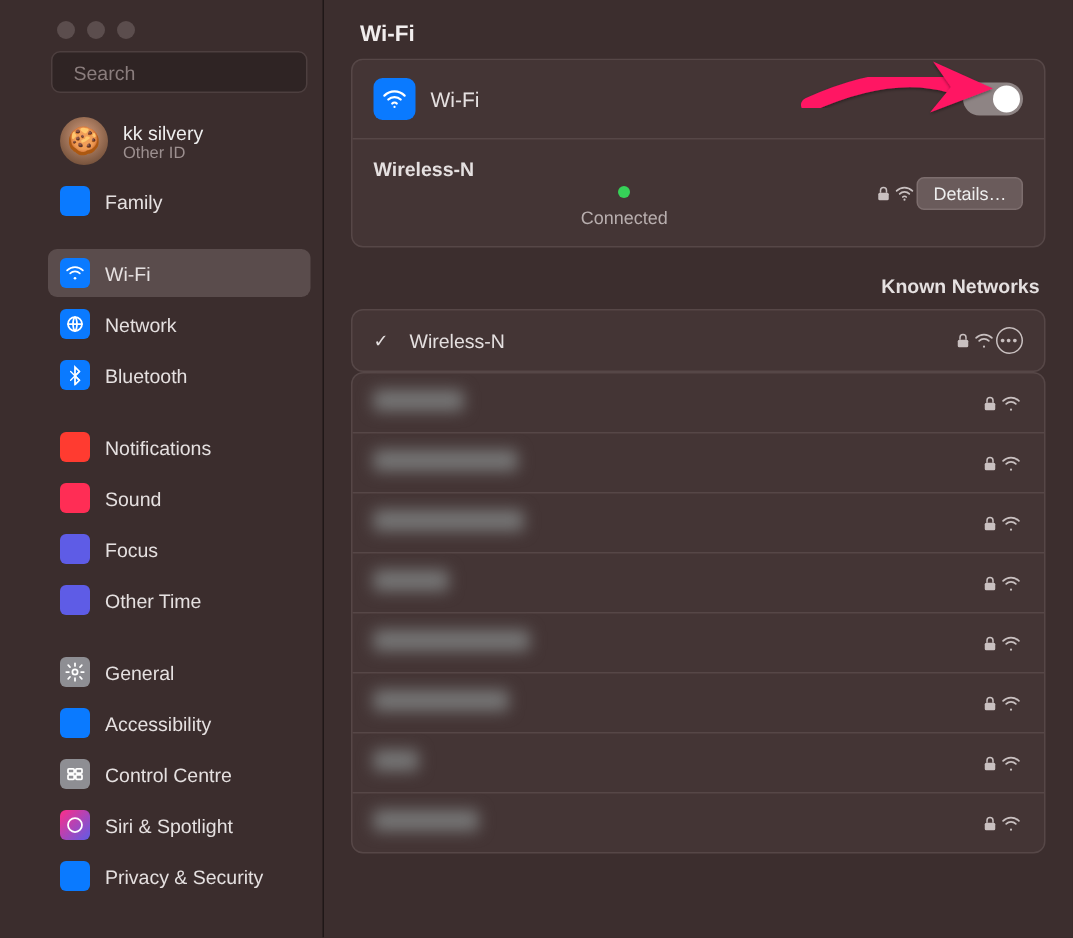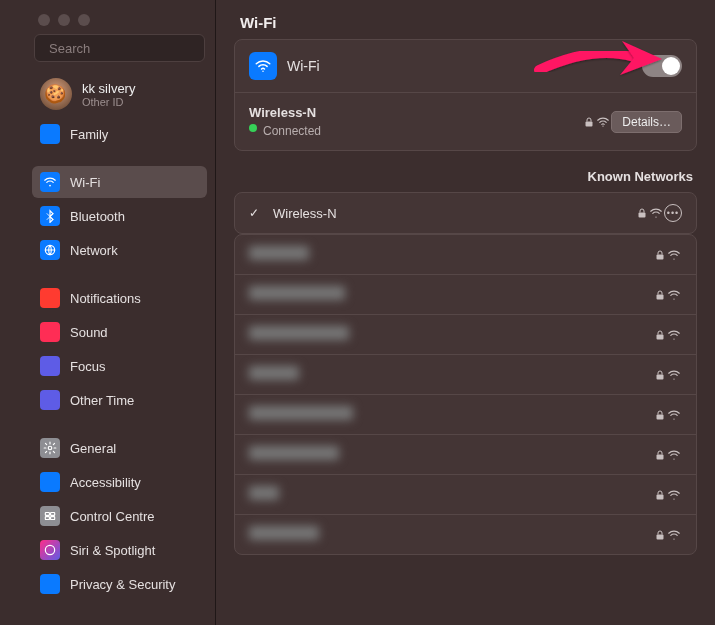--- a/index.html
+++ b/index.html
@@ -44,21 +44,21 @@
   .card { background: #443535; border: 1px solid #564747; border-radius: 8px; }
   .wifi-card { padding: 12px 14px; }
   .row { display: flex; align-items: center; }
   .wifi-ic { width: 28px; height: 28px; border-radius: 6px; background: #0a7aff; display:flex; align-items:center; justify-content:center; margin-right:10px; }
   .wifi-title { font-size: 14px; flex:1; }
   .toggle { width: 40px; height: 22px; background: #8e8484; border-radius: 11px; position: relative; }
   .toggle::after { content:''; position:absolute; right:2px; top:2px; width:18px; height:18px; border-radius:50%; background:#fff; }
   .divider { height:1px; background:#564747; margin:12px -14px; }
   .net-row { display:flex; align-items:center; }
   .net-name { font-size:13px; font-weight:600; }
-  .status-line { display:flex; gap:6px; margin-top:4px; font-size:12px; color:#b8aeae; }
+  .status-line { display:flex; align-items:center; gap:6px; margin-top:4px; font-size:12px; color:#b8aeae;flex-direction:column; }
   .dot-green { width:8px; height:8px; border-radius:50%; background:#36d158; }
   .details-btn { background:#6a5b5b; border:1px solid #7d6e6e; color:#eee; font-size:12px; padding:3px 10px; border-radius:5px; }
 
   .sect-title { font-size:13px; font-weight:700; margin:18px 4px 8px 4px;text-align:right; }
 
   .list-card .lrow { display:flex; align-items:center; padding:11px 14px; border-bottom:1px solid #564747; }
   .list-card .lrow:last-child { border-bottom:none; }
   .chk { width:16px; margin-right:8px; font-size:12px; }
   .nname { flex:1; font-size:13px; }
   .ractions { display:flex; align-items:center; color:#c9c0c0; }
@@ -117,34 +117,34 @@
                 <path d="M3 9c5-5 13-5 18 0"></path>
                 <path d="M6.5 12.5c3-3 8-3 11 0"></path>
                 <circle cx="12" cy="18" r="1.5" fill="#fff" stroke="none"></circle>
               </svg>
             </div>
             <div class="lbl">Wi-Fi</div>
           </div>
           <div class="item">
             <div class="ic" style="background:#0a7aff">
               <svg width="14" height="14" viewBox="0 0 24 24" fill="none" stroke="#fff" stroke-width="2" stroke-linecap="round">
+                <circle cx="12" cy="12" r="8"></circle>
+                <path d="M4 12h16M12 4c3 3 3 13 0 16M12 4c-3 3-3 13 0 16"></path>
+              </svg>
+            </div>
+            <div class="lbl">Network</div>
+          </div>
+          <div class="item">
+            <div class="ic" style="background:#0a7aff">
+              <svg width="14" height="14" viewBox="0 0 24 24" fill="none" stroke="#fff" stroke-width="2" stroke-linecap="round">
                 <path d="M12 3l5 5-5 5 5 5-5 5V3z"></path>
                 <path d="M7 8l10 10M7 18l10-10" stroke-width="1.5"></path>
               </svg>
             </div>
             <div class="lbl">Bluetooth</div>
-          </div>
-          <div class="item">
-            <div class="ic" style="background:#0a7aff">
-              <svg width="14" height="14" viewBox="0 0 24 24" fill="none" stroke="#fff" stroke-width="2" stroke-linecap="round">
-                <circle cx="12" cy="12" r="8"></circle>
-                <path d="M4 12h16M12 4c3 3 3 13 0 16M12 4c-3 3-3 13 0 16"></path>
-              </svg>
-            </div>
-            <div class="lbl">Network</div>
           </div>
           <div class="grp-gap"></div>
           <div class="item">
             <div class="ic" style="background:#ff3b30">
               <svg width="14" height="14" viewBox="0 0 24 24" fill="none" stroke="#fff" stroke-width="2" stroke-linecap="round">
                 <path d="M12 3a5 5 0 0 0-5 5v4l-2 3h14l-2-3V8a5 5 0 0 0-5-5z" stroke="none"></path>
               </svg>
             </div>
             <div class="lbl">Notifications</div>
           </div>

